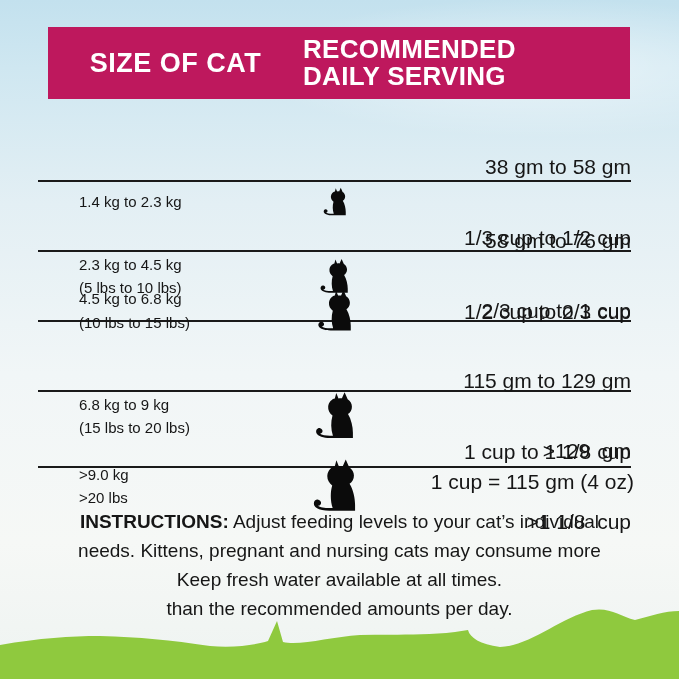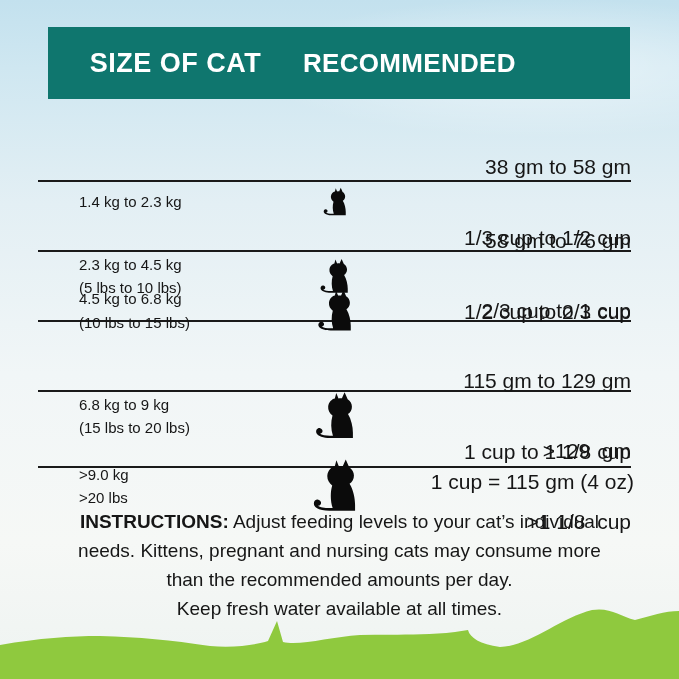--- a/index.html
+++ b/index.html
@@ -44,24 +44,25 @@
 </style>
 </head>
 <body>
 
 <svg width="0" height="0" style="position:absolute">
   <defs>
     <path id="cat-shape" d="M31.5 2.5 L34.2 9.0 C35.5 8.7 36.9 8.6 38.3 8.8 L41.5 1.5 L45.2 9.8 C48.5 11.8 50.3 15.2 50.3 18.8 C50.3 22.5 48.6 25.6 45.6 27.6 C49.5 34 51.5 43 51.5 50 L51.5 56.5 L24 56.5 C16 56.5 9.5 54.5 7.8 50.8 C6.3 47.2 8.9 44.0 12.1 44.6 C14.7 45.1 15.9 47.9 14.5 49.9 C13.8 50.9 12.7 51.3 11.6 51.1 C13.9 53.0 19.0 53.6 24.0 53.6 L27.5 53.6 C25.0 46.0 24.8 37.0 27.0 29.5 C23.4 26.8 21.4 22.9 21.8 18.6 C22.3 13.4 26.2 9.5 29.8 8.9 Z"></path>
   </defs>
 </svg>
 
-<div class="header-bar" style="background:#0f766e">
+<div class="header-bar" style="background:#be185d">
   <div class="header-cell1">SIZE OF CAT</div>
   <div class="header-cell2">
     <div>RECOMMENDED</div>
+    <div>DAILY SERVING</div>
   </div>
 </div>
 
 <div class="feeding-table">
 
   <div class="frow r1">
     <div class="size-cell">
       <div>1.4 kg to 2.3 kg</div>
     </div>
     <div class="icon-cell">
@@ -138,19 +139,19 @@
     </div>
   </div>
 
 </div>
 
 <div class="footnote">1 cup = 115 gm (4 oz)</div>
 
 <div class="instructions">
   <div><b>INSTRUCTIONS:</b><span> Adjust feeding levels to your cat’s individual</span></div>
   <div>needs. Kittens, pregnant and nursing cats may consume more</div>
+  <div>Keep fresh water available at all times.</div>
   <div>than the recommended amounts per day.</div>
-  <div>Keep fresh water available at all times.</div>
 </div>
 
 <svg class="wave" viewBox="0 0 679 71" preserveAspectRatio="none">
   <path fill="#8FC93E" d="M0 37 C40 30 70 28 100 28 C140 29 170 32 210 38 C235 40 255 37 268 33 L277 13 L283 34 C300 38 330 29 360 27 C390 26 420 28 455 24 L468 22 C470 30 480 36 500 39 C530 38 560 10 592 2 C610 -1 620 8 635 12 C650 8 665 3 679 3 L679 71 L0 71 Z"></path>
 </svg>
 
 </body></html>

